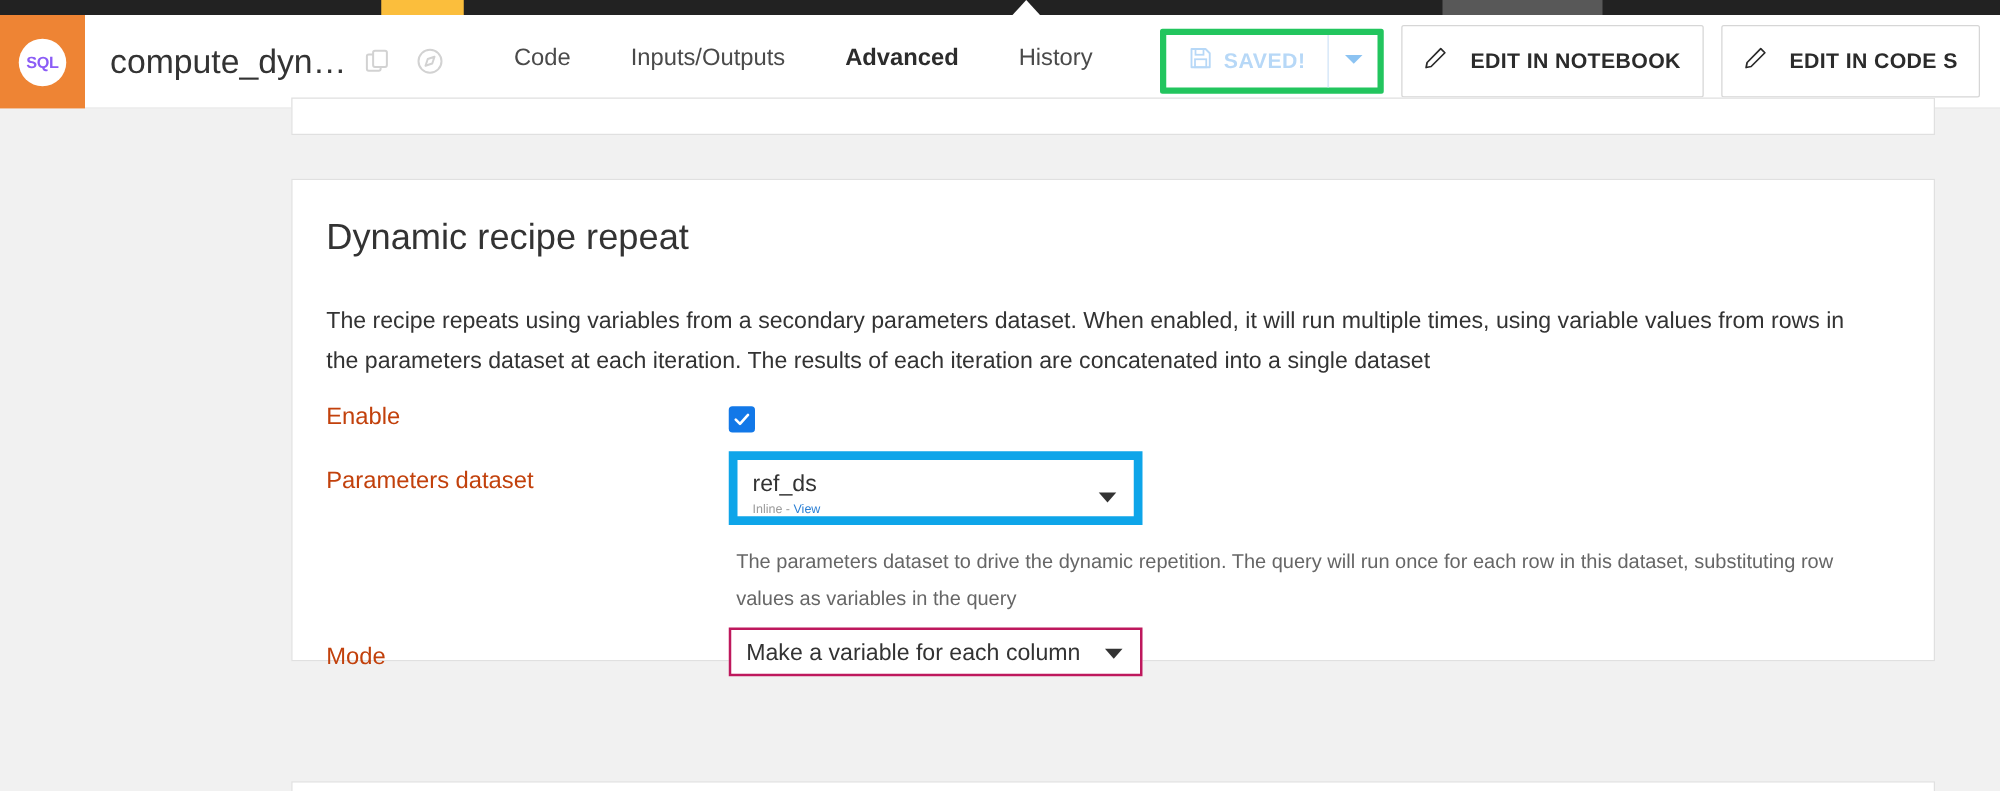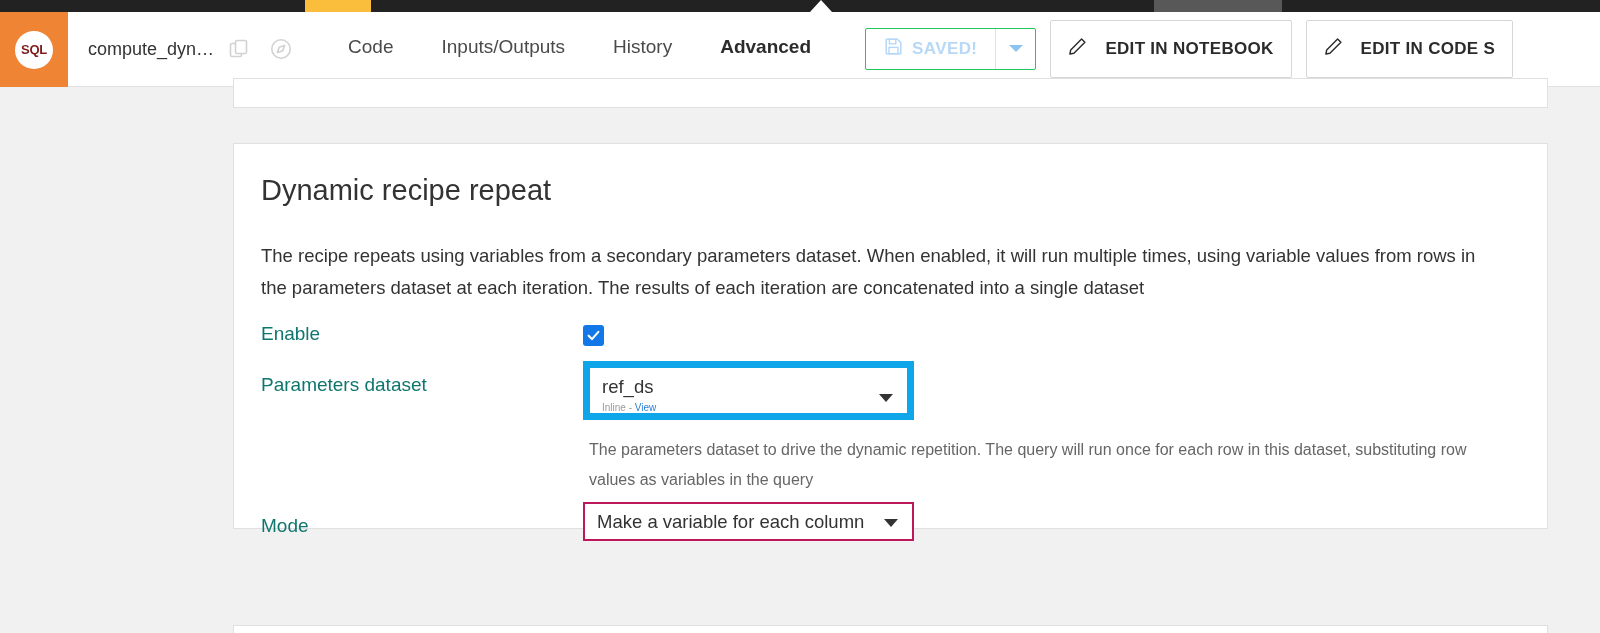--- a/index.html
+++ b/index.html
@@ -40,31 +40,31 @@
     width: 68px; min-width: 68px; height: 75px;
     background: #ee8434;
     display: flex; align-items: center; justify-content: center;
   }
   #sql-logo-circle {
     width: 38px; height: 38px; border-radius: 50%;
     background: #ffffff;
     display: flex; align-items: center; justify-content: center;
   }
   #sql-logo-text {
-    color: #7f1d1d; font-size: 13px; font-weight: bold;
+    color: #8b5cf6; font-size: 13px; font-weight: bold;
     letter-spacing: -0.3px; font-family: "Liberation Sans", sans-serif;
   }
 
   #header-inner {
     flex: 1; display: flex; align-items: center;
     padding-left: 20px; min-width: 0;
   }
 
   #recipe-title {
-    font-size: 18px; color: #333333; font-weight: 400;
+    font-size: 27px; color: #333333; font-weight: 400;
     white-space: nowrap; letter-spacing: 0px;
   }
 
   .header-icon-btn {
     width: 34px; height: 34px;
     display: flex; align-items: center; justify-content: center;
     margin-left: 8px; cursor: pointer;
   }
   .header-icon-btn:first-of-type { margin-left: 24px; }
 
@@ -75,22 +75,22 @@
     padding: 0 24px; height: 75px;
     font-size: 19px; color: #4a4a4a; font-weight: 400;
     white-space: nowrap; cursor: pointer;
     border-bottom: 4px solid transparent;
   }
   .header-tab.active { font-weight: bold; color: #2c2c2c; border-bottom-color: #4d4d4d; }
 
   #header-actions { display: flex; align-items: center; margin-left: 30px; }
 
   #save-group {
-    display: flex; align-items: stretch; height: 42px;
-    border: 1px solid #22c55e; border-radius: 2px;
+    display: flex; align-items: stretch; height: 52px;
+    border: 5px solid #22c55e; border-radius: 2px;
   }
   #save-button {
     display: flex; align-items: center; gap: 9px;
     padding: 0 18px; cursor: default;
     color: #b7d8f7; font-size: 17px; font-weight: bold; letter-spacing: 0.4px;
     white-space: nowrap;
   }
   #save-dropdown-toggle {
     display: flex; align-items: center; justify-content: center;
     width: 40px; border-left: 1px solid #cfe4f8; cursor: pointer;
@@ -132,21 +132,21 @@
     font-size: 29px; color: #333333; font-weight: 400;
   }
   #section-description {
     position: absolute; left: 27px; top: 96px; width: 1225px;
     font-size: 18.5px; line-height: 32px; color: #333333;
   }
 
   .form-row { position: absolute; left: 27px; }
   .form-label {
     position: absolute; left: 0; top: 0;
-    font-size: 19px; color: #0f766e; white-space: nowrap;
+    font-size: 19px; color: #c2410c; white-space: nowrap;
   }
 
   #row-enable { top: 179px; width: 1225px; height: 34px; }
   #enable-checkbox {
     position: absolute; left: 322px; top: 2px;
     width: 21px; height: 21px; border-radius: 3px;
     background: #1278e8;
     display: flex; align-items: center; justify-content: center;
     cursor: pointer;
   }
@@ -224,22 +224,22 @@
     <div class="header-icon-btn">
       <svg width="24" height="24" viewBox="0 0 24 24" aria-hidden="true">
         <circle cx="12" cy="12" r="9.2" fill="none" stroke="#d2d2d2" stroke-width="1.6"></circle>
         <path d="M15.6 8.4 L10.2 10.2 L8.4 15.6 L13.8 13.8 Z" fill="none" stroke="#d2d2d2" stroke-width="1.6" stroke-linejoin="round"></path>
       </svg>
     </div>
 
     <div id="header-tabs">
       <div class="header-tab">Code</div>
       <div class="header-tab">Inputs/Outputs</div>
+      <div class="header-tab active">Advanced</div>
       <div class="header-tab">History</div>
-      <div class="header-tab active">Advanced</div>
     </div>
 
     <div id="header-actions">
 
       <div id="save-group">
         <div id="save-button">
           <span>
             <svg width="19" height="19" viewBox="0 0 19 19" aria-hidden="true">
               <path d="M2.2 2.2 H13.4 L16.8 5.6 V16.8 H2.2 Z" fill="none" stroke="#b7d8f7" stroke-width="1.5" stroke-linejoin="round"></path>
               <rect x="5.4" y="2.2" width="6.4" height="4.6" fill="none" stroke="#b7d8f7" stroke-width="1.4"></rect>

